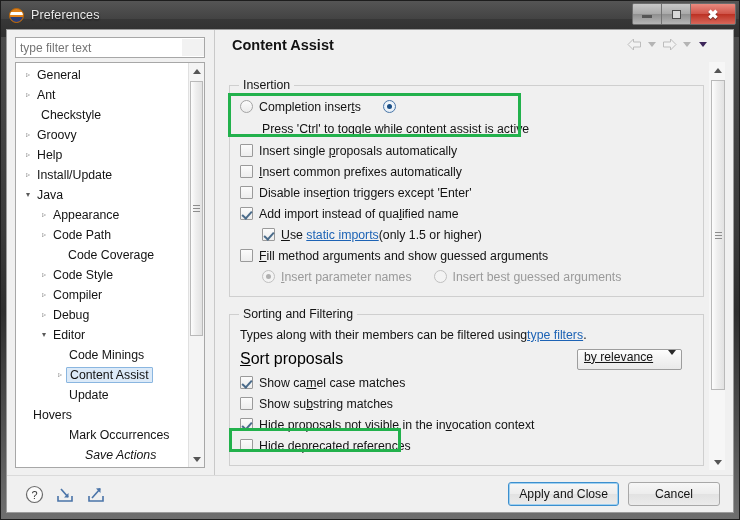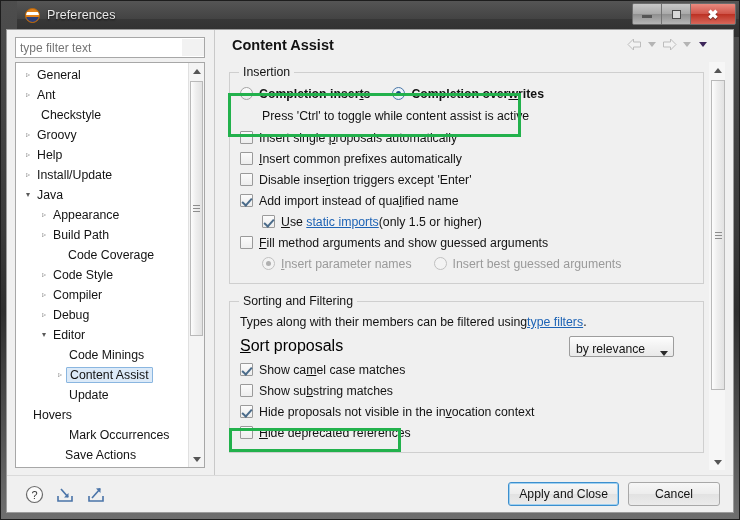--- a/index.html
+++ b/index.html
@@ -14,21 +14,21 @@
   .window {
     position: absolute; left: 0; top: 0;
     width: 740px; height: 520px;
     box-sizing: border-box;
     background: linear-gradient(to bottom, #4d4d4d 0%, #3a3a3a 45%, #2e2e2e 60%, #6e6e6e 100%);
     border: 1px solid #1d1d1d;
   }
 
   
   .titlebar {
-    position: absolute; left: 16px; top: 0; right: 0; height: 36px;
+    position: absolute; left: 0; top: 0; right: 0; height: 36px;
     background: linear-gradient(to bottom, #555555 0%, #434343 50%, #373737 51%, #2f2f2f 100%);
   }
   .title-left {
     position: absolute; left: 8px; top: 3px;
     display: flex; align-items: center; gap: 7px;
     height: 22px;
   }
   .eclipse-icon {
     width: 15px; height: 15px; border-radius: 50%;
     background: #e2821c;
@@ -300,25 +300,26 @@
   
   .sortrow {
     display: flex; align-items: center; justify-content: space-between;
     height: 26px;
   }
   .combo {
     width: 105px; height: 21px;
     border: 1px solid #9d9d9d;
     background: linear-gradient(to bottom, #fdfdfd 0%, #f2f2f2 50%, #e9e9e9 100%);
     box-sizing: border-box;
-    display: flex; align-items: flex-end; justify-content: space-between;
+    display: flex; align-items: flex-start; justify-content: space-between;
     padding: 0 5px 0 6px;
     font-size: 12.2px; color: #131313;
     border-radius: 2px;
-    margin-right: 19px;
+    margin-right: 11px;
+    text-decoration: underline;
   }
   .combo .caret {
     width: 0; height: 0;
     border-left: 4px solid transparent; border-right: 4px solid transparent;
     border-top: 5px solid #2a2a2a;
   }
 
   
   .bottombar {
     position: absolute; left: 0; right: 0; bottom: 0; height: 36px;
@@ -413,21 +414,21 @@
             <div class="tree-item" style="padding-left: 4px;">
               <span class="arrow open">▾</span>
               <span class="lbl">Java</span>
             </div>
             <div class="tree-item" style="padding-left: 20px;">
               <span class="arrow">▹</span>
               <span class="lbl">Appearance</span>
             </div>
             <div class="tree-item" style="padding-left: 20px;">
               <span class="arrow">▹</span>
-              <span class="lbl">Build Path</span>
+              <span class="lbl">Code Path</span>
             </div>
             <div class="tree-item" style="padding-left: 35px;">
               <span class="arrow"></span>
               <span class="lbl">Code Coverage</span>
             </div>
             <div class="tree-item" style="padding-left: 20px;">
               <span class="arrow">▹</span>
               <span class="lbl">Code Style</span>
             </div>
             <div class="tree-item" style="padding-left: 20px;">
@@ -455,21 +456,21 @@
               <span class="lbl">Update</span>
             </div>
             <div class="tree-item" style="">
               <span class="arrow"></span>
               <span class="lbl">Hovers</span>
             </div>
             <div class="tree-item" style="padding-left: 36px;">
               <span class="arrow"></span>
               <span class="lbl">Mark Occurrences</span>
             </div>
-            <div class="tree-item" style="padding-left: 32px;">
+            <div class="tree-item" style="padding-left: 52px; font-style: italic;">
               <span class="arrow"></span>
               <span class="lbl">Save Actions</span>
             </div>
             <div class="tree-item" style="padding-left: 36px;">
               <span class="arrow"></span>
             </div>
           </div>
         <div class="vscroll">
           <div class="arrow-btn up">
             <div class="tri-up"></div>
@@ -505,29 +506,28 @@
             </svg>
           </div>
           <div class="nav-caret"></div>
           <div class="nav-caret dark"></div>
         </div>
       </div>
 
       <div class="content-scroll-wrap">
         <div class="content-area">
 
-          <div class="group" style="margin-top:10px;">
+          <div class="group" style="margin-top:23px;">
             <div class="legend">Insertion</div>
 
-            <div class="row" style="height:23px;font-weight:bold;">
+            <div class="row" style="height:23px;">
               <span class="rb"></span>
               <span>Completion inser<span class="u">t</span>s</span>
               <span style="display:inline-block;width:22px"></span>
               <span class="rb sel"></span>
-              <span>Completion over<span class="u">w</span>rites</span>
             </div>
 
             <div class="row" style="height:22px;">
               <span class="sublabel">Press 'Ctrl' to toggle while content assist is active</span>
             </div>
 
             <div class="row">
               <span class="cb"></span>
               <span>Insert single <span class="u">p</span>roposals automatically</span>
             </div>

